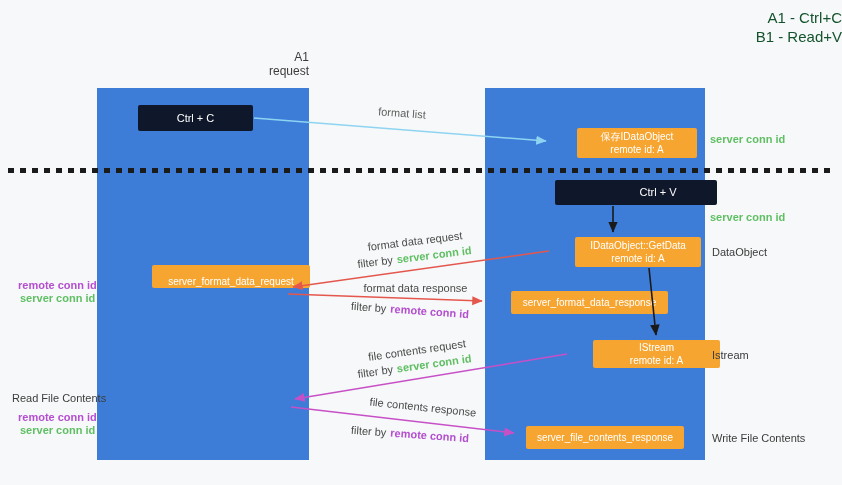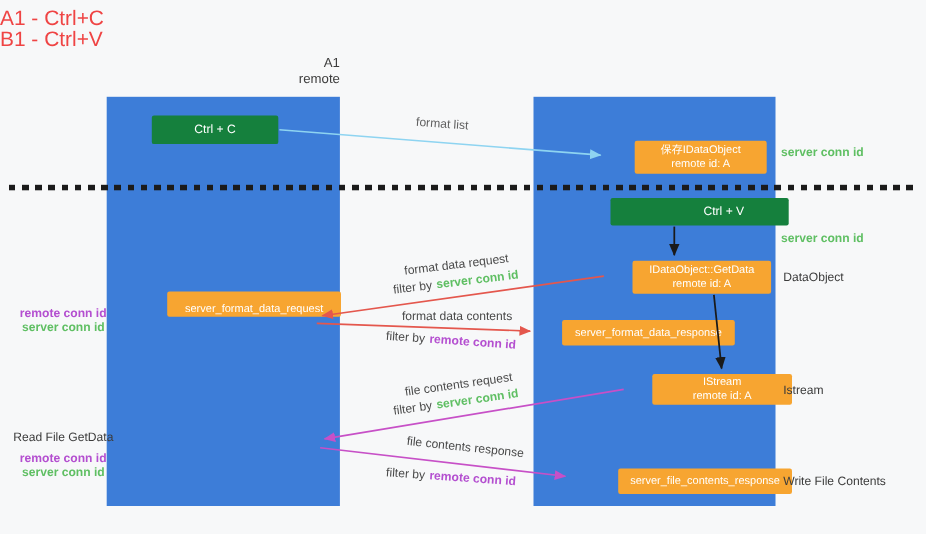--- a/index.html
+++ b/index.html
@@ -8,42 +8,42 @@
     background:#f7f8f9;
   }
   .canvas {
     position:relative;
     width:842px; height:485px;
     overflow:hidden;
     background:#f7f8f9;
   }
   .title {
     position:absolute; left:0; right:0; top:8px;
-    text-align:left; font-size:19px; color:#ef4444; line-height:19px;
+    text-align:right; font-size:15px; color:#14532d; line-height:19px;
   }
   .lane {
     position:absolute; top:88px; height:372px;
     background:#3d7dd8;
   }
   .lane-a { left:97px;  width:212px; }
   .lane-b { left:485px; width:220px; }
   .lane-header {
     position:absolute; top:50px; text-align:right;
     font-size:12px; color:#3c3c3c; line-height:14px;
   }
   .lane-header.a { left:97px;  width:212px; }
   .lane-header.b { left:485px; width:220px; }
   .node {
     position:absolute; display:flex; flex-direction:column;
     align-items:center; justify-content:center;
     color:#fff; border-radius:2px; text-align:center;
     font-size:11px; line-height:13px; z-index:3;
   }
   .node.small { font-size:10px;margin-left:24px; }
-  .green-box  { background:#15803d; }
+  .green-box  { background:#0f172a; }
   .orange-box { background:#f7a531; }
   .dotted-line {
     position:absolute; left:8px; right:8px; top:168px; height:5px;
     background:repeating-linear-gradient(90deg,#1b1b1b 0 6px,transparent 6px 12px);
     z-index:4;
   }
   svg.arrows { position:absolute; left:0; top:0; z-index:5; pointer-events:none; }
   .lbl {
     position:absolute; font-size:11px; color:#4a4a4a;
     white-space:nowrap; text-align:center; z-index:6;
@@ -59,26 +59,26 @@
   .rm8  { transform:rotate(-8deg); }
   .filter-prefix { margin-right:4px; }
 </style>
 </head>
 <body>
 
 <div class="canvas">
 
   <div class="title">
     <div>A1 - Ctrl+C</div>
-    <div>B1 - Ctrl+V</div>
+    <div>B1 - Read+V</div>
   </div>
 
   <div class="lane-header a">
     <div>A1</div>
-    <div>remote</div>
+    <div>request</div>
   </div>
 
   <div class="lane lane-a"></div>
   <div class="lane lane-b"></div>
 
   <div class="dotted-line"></div>
 
   <div class="node green-box" style="left:138px; top:105px; width:115px; height:26px;">
     <span>Ctrl + C</span>
   </div>
@@ -104,21 +104,21 @@
   <div class="node orange-box small" style="left:487px; top:291px; width:157px; height:23px;">
     <span>server_format_data_response</span>
   </div>
 
   <div class="node orange-box small" style="left:569px; top:340px; width:127px; height:28px;">
     <span>IStream</span>
     <span>remote id: A</span>
   </div>
 
 
-  <div class="node orange-box small" style="left:538px; top:426px; width:158px; height:23px;align-items:center;">
+  <div class="node orange-box small" style="left:502px; top:426px; width:158px; height:23px;align-items:center;">
     <span>server_file_contents_response</span>
   </div>
 
   <svg class="arrows" width="842" height="485" viewBox="0 0 842 485">
     <defs>
       <marker id="ah-blue" markerWidth="8" markerHeight="8" refX="6.5" refY="3" orient="auto">
         <path d="M0,0 L7,3 L0,6 Z" fill="#8ed4f1"></path>
       </marker>
       <marker id="ah-red" markerWidth="8" markerHeight="8" refX="6.5" refY="3" orient="auto">
         <path d="M0,0 L7,3 L0,6 Z" fill="#e4574d"></path>
@@ -139,21 +139,21 @@
     <line x1="291" y1="407" x2="514" y2="433" stroke="#c750c7" stroke-width="1.5" marker-end="url(#ah-mag)"></line>
   </svg>
 
   <div class="lbl muted r-4" style="left:352px; top:107px; width:100px;">format list</div>
 
   <div class="lbl rm7" style="left:350px; top:235px; width:130px;">format data request</div>
   <div class="lbl rm7" style="left:342px; top:251px; width:145px;">
     <span class="filter-prefix">filter by</span><span class="green-t">server conn id</span>
   </div>
 
-  <div class="lbl" style="left:358px; top:282px; width:115px;">format data contents</div>
+  <div class="lbl" style="left:358px; top:282px; width:115px;">format data response</div>
   <div class="lbl r-4" style="left:340px; top:304px; width:140px;">
     <span class="filter-prefix">filter by</span><span class="purple-t">remote conn id</span>
   </div>
 
   <div class="lbl rm8" style="left:352px; top:344px; width:130px;">file contents request</div>
   <div class="lbl rm8" style="left:342px; top:360px; width:145px;">
     <span class="filter-prefix">filter by</span><span class="green-t">server conn id</span>
   </div>
 
   <div class="lbl r-6" style="left:358px; top:401px; width:130px;">file contents response</div>
@@ -162,17 +162,17 @@
   </div>
 
   <div class="side green-t" style="left:710px; top:133px;">server conn id</div>
   <div class="side green-t" style="left:710px; top:211px;">server conn id</div>
   <div class="side dark-t" style="left:712px; top:246px;">DataObject</div>
   <div class="side dark-t" style="left:712px; top:349px;">Istream</div>
   <div class="side dark-t" style="left:712px; top:432px;">Write File Contents</div>
 
   <div class="side purple-t" style="left:18px; top:279px;">remote conn id</div>
   <div class="side green-t" style="left:20px; top:292px;">server conn id</div>
-  <div class="side dark-t" style="left:12px; top:392px;">Read File GetData</div>
+  <div class="side dark-t" style="left:12px; top:392px;">Read File Contents</div>
   <div class="side purple-t" style="left:18px; top:411px;">remote conn id</div>
   <div class="side green-t" style="left:20px; top:424px;">server conn id</div>
 
 </div>
 
 </body></html>

